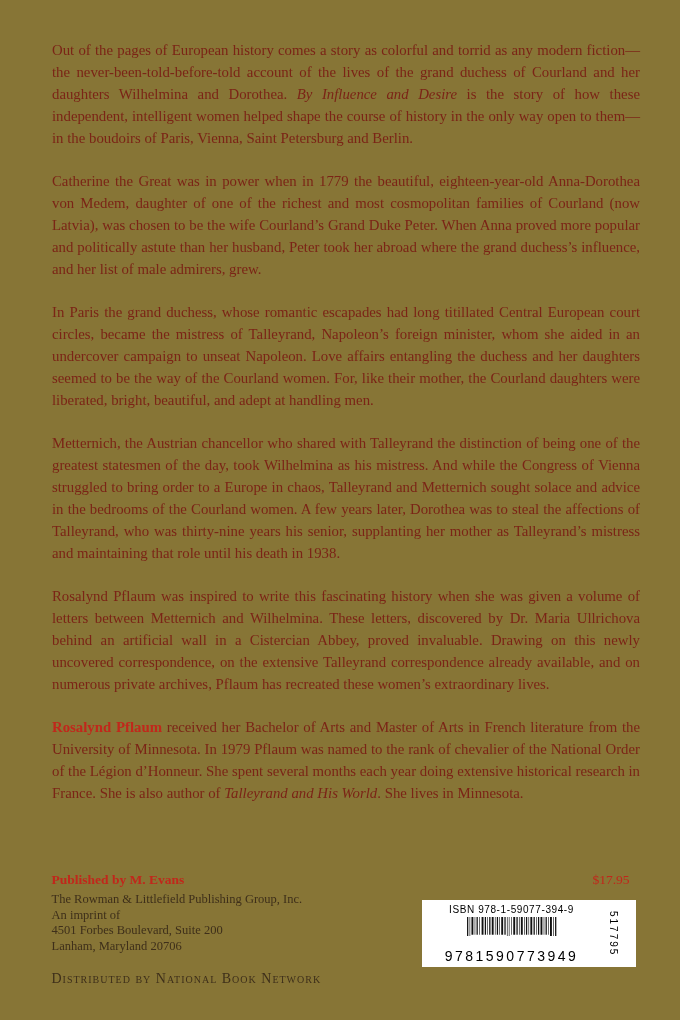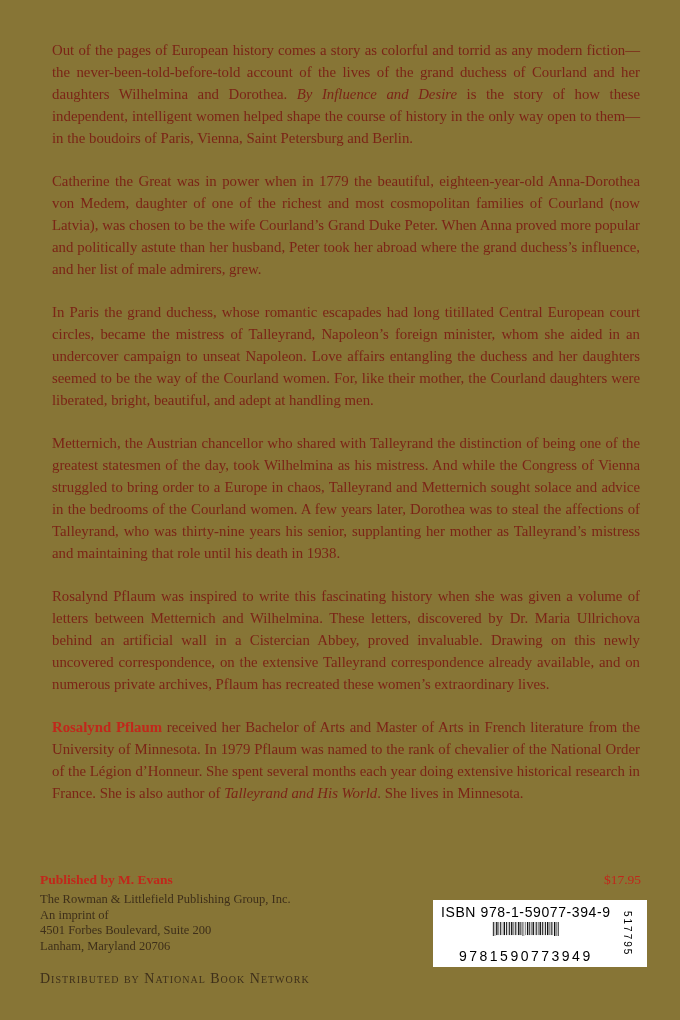--- a/index.html
+++ b/index.html
@@ -30,21 +30,21 @@
   }
   .run-italic { font-style: italic; }
   .run-redbold { color: var(--red); font-weight: bold; }
 
   .footer {
     position: absolute;
     left: 40px;
     right: 33px;
     top: 872px;
     display: flex;
-    justify-content: space-between;
+    justify-content: center;
   }
   .footer-left { width: 380px; }
   .pub-label {
     color: var(--red);
     font-weight: bold;
     font-size: 13.5px;
     margin-bottom: 4px;
   }
   .addr-line {
     color: var(--addr);
@@ -81,21 +81,21 @@
   }
   .bc-main {
     flex: 1;
     display: flex;
     flex-direction: column;
     align-items: center;
     color: #000;
   }
   .bc-isbn {
     font-family: "Liberation Sans", sans-serif;
-    font-size: 14px;
+    font-size: 10px;
     letter-spacing: 0.6px;
     margin-bottom: 2px;
     white-space: nowrap;
   }
   .bc-bars { display: block; }
   .bc-number {
     font-family: Liberation Sans, sans-serif;
     font-size: 14px;
     letter-spacing: 2.5px;
     margin-top: 12px;

